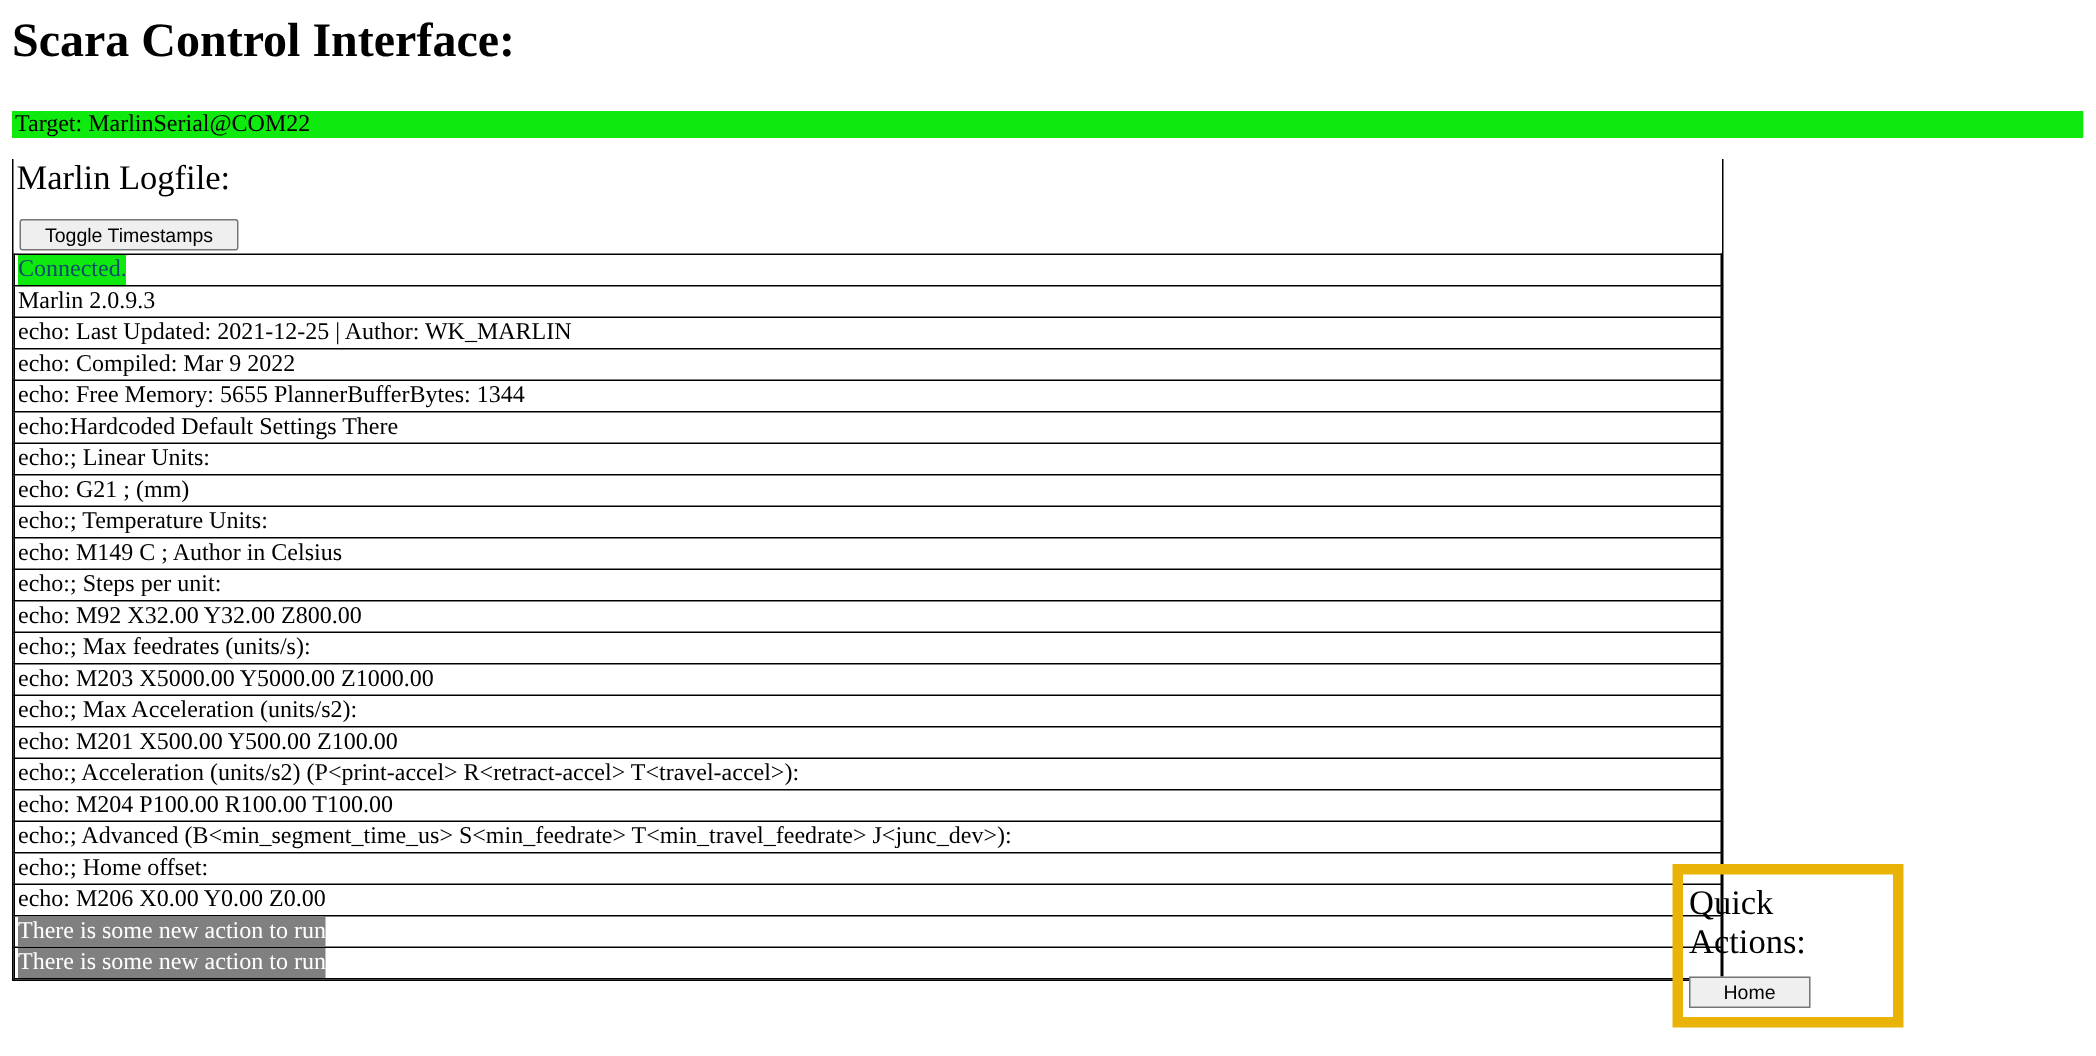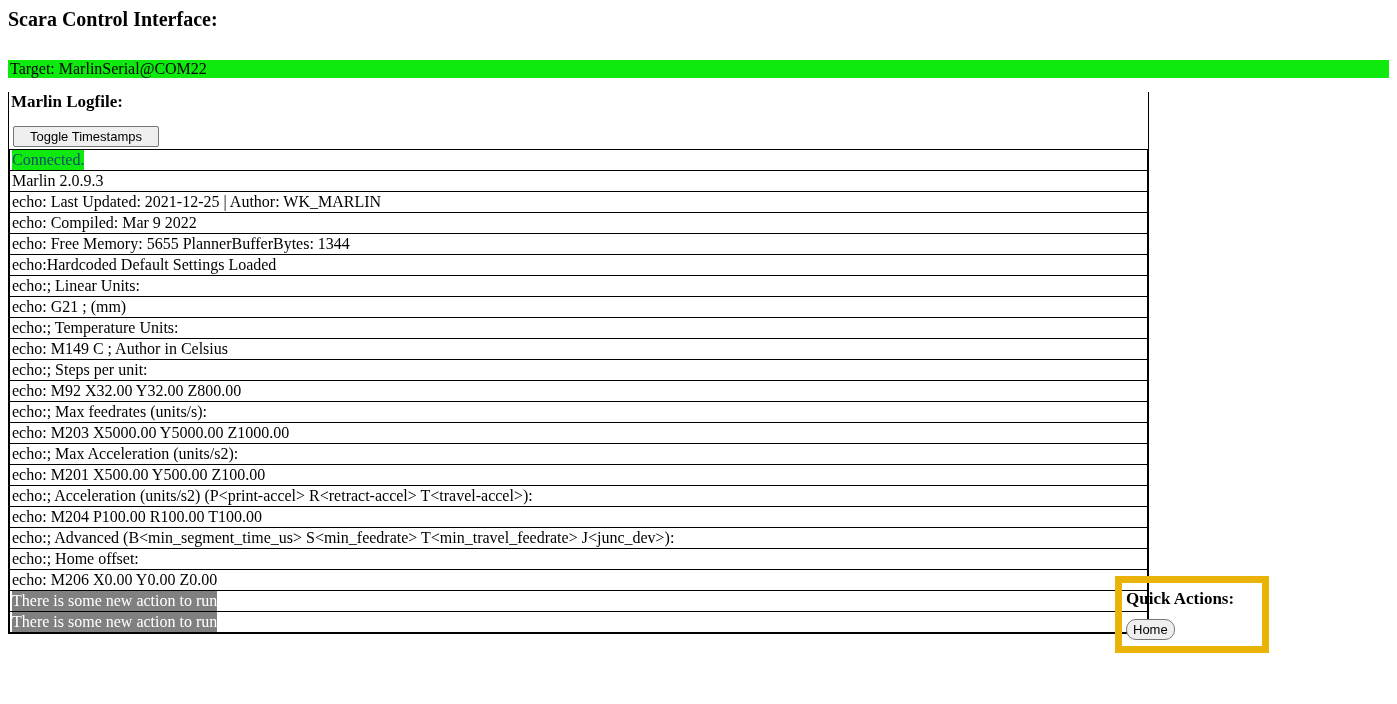--- a/index.html
+++ b/index.html
@@ -2,27 +2,27 @@
 <html><head>
   <meta charset="utf-8">
   <style>
     body {
       font-family: "Times New Roman", serif;
       margin: 8px;
       background: #ffffff;
       color: #000000;
     }
     h1 {
-      font-size: 20px;
+      font-size: 32px;
       font-weight: bold;
       margin: 0 0 10px 0;
     }
     h2 {
-      font-size: 17px;
-      font-weight: bold;
+      font-size: 23px;
+      font-weight: normal;
       margin: 14px 0 14px 0;
     }
     .target-bar {
       background: #0eea0e;
       color: #000000;
       padding: 0 2px;
       font-size: 16px;
       width: 100%;
       box-sizing: border-box;
       margin-top: 29px;
@@ -79,24 +79,24 @@
       padding: 2px 4px 6px 4px;
       width: 154px;
       box-sizing: border-box;
     }
     .quick-panel h2 {
       margin: 4px 0 10px 0;
     }
     .home-btn {
       font-family: Arial, sans-serif;
       font-size: 13px;
-      padding: 2px 6px;
+      padding: 2px 22px;
       background: #efefef;
       border: 1px solid #767676;
-      border-radius: 10px;
+      border-radius: 0;
       cursor: pointer;
     }
   </style>
 </head>
 <body>
 
 <h1>Scara Control Interface:</h1>
 
 <div class="target-bar">Target: MarlinSerial@COM22</div>
 
@@ -115,21 +115,21 @@
         <tr>
           <td>echo: Last Updated: 2021-12-25 | Author: WK_MARLIN</td>
         </tr>
         <tr>
           <td>echo: Compiled: Mar 9 2022</td>
         </tr>
         <tr>
           <td>echo: Free Memory: 5655 PlannerBufferBytes: 1344</td>
         </tr>
         <tr>
-          <td>echo:Hardcoded Default Settings Loaded</td>
+          <td>echo:Hardcoded Default Settings There</td>
         </tr>
         <tr>
           <td>echo:; Linear Units:</td>
         </tr>
         <tr>
           <td>echo: G21 ; (mm)</td>
         </tr>
         <tr>
           <td>echo:; Temperature Units:</td>
         </tr>

